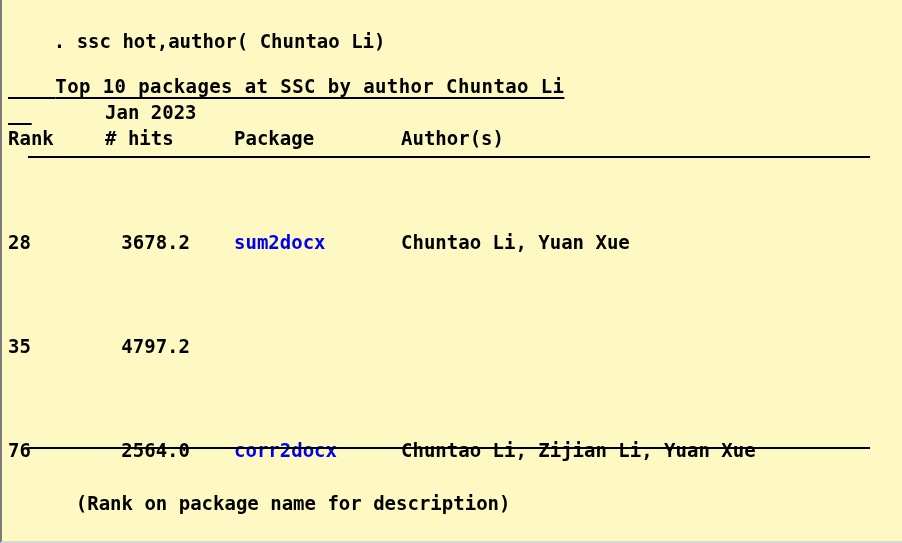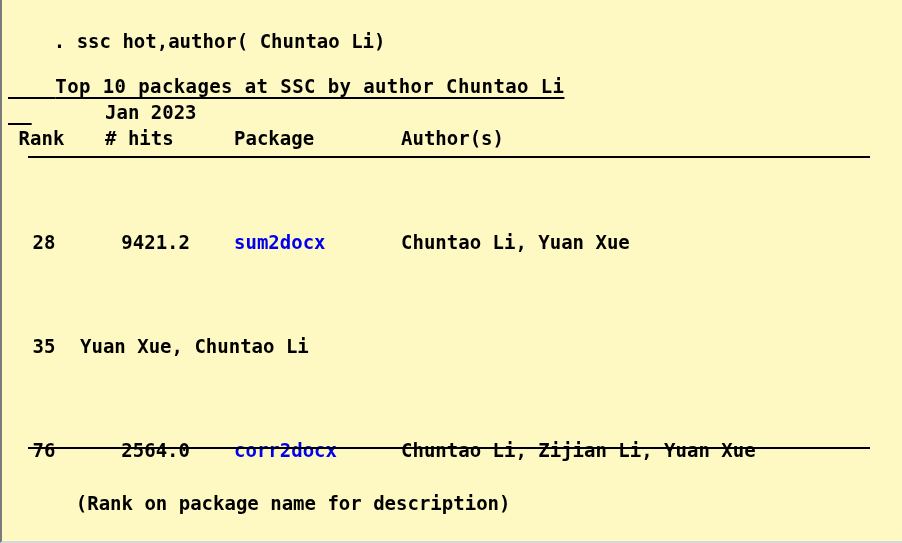--- a/index.html
+++ b/index.html
@@ -37,21 +37,21 @@
   .hdr-period{top:99px;}
   .hdr-cols{top:125px;}
   .rule{
     position:absolute;left:26px;width:842px;height:2px;
     background:var(--rule-color);
   }
   .rule-top{top:156px;}
   .rule-bottom{top:447px;}
   .rows-block{top:177px;}
   .row,.hdr-row{display:flex;align-items:baseline;height:26px;}
-  .c-rank{display:inline-block;width:72px;text-align:center;flex:0 0 auto;}
+  .c-rank{display:inline-block;width:72px;text-align:left;flex:0 0 auto;}
   .c-hits{display:inline-block;width:110px;text-align:right;flex:0 0 auto;}
   .c-pkg {display:inline-block;width:167px;margin-left:44px;text-align:left;flex:0 0 auto;}
   .c-auth{flex:1 1 auto;text-align:left;}
   .hdr-row .c-rank{padding-right:5px;}
   .hdr-row .c-hits{text-align:left;padding-left:25px;}
   .hdr-period .c-hits{text-align:right;padding-left:25px;}
   a.pkg-link{
     color:var(--link-color);
     text-decoration:none;
     cursor:pointer;
@@ -82,28 +82,28 @@
     <span class="c-hits"># hits</span>
     <span class="c-pkg">Package</span>
     <span class="c-auth">Author(s)</span>
   </div>
 
   <div class="rule rule-top"></div>
 
   <div class="abs rows-block" id="rows-block">
     <div class="row">
       <span class="c-rank">28</span>
-      <span class="c-hits">9421.2</span>
+      <span class="c-hits">3678.2</span>
       <span class="c-pkg"><a class="pkg-link">sum2docx</a></span>
       <span class="c-auth">Chuntao Li, Yuan Xue</span>
     </div>
   
     <div class="row">
       <span class="c-rank">35</span>
-      <span class="c-auth">Yuan Xue, Chuntao Li</span>
+      <span class="c-hits">4797.2</span>
     </div>
   
     <div class="row">
       <span class="c-rank">76</span>
       <span class="c-hits">2564.0</span>
       <span class="c-pkg"><a class="pkg-link">corr2docx</a></span>
       <span class="c-auth">Chuntao Li, Zijian Li, Yuan Xue</span>
     </div>
   
     <div class="row">

